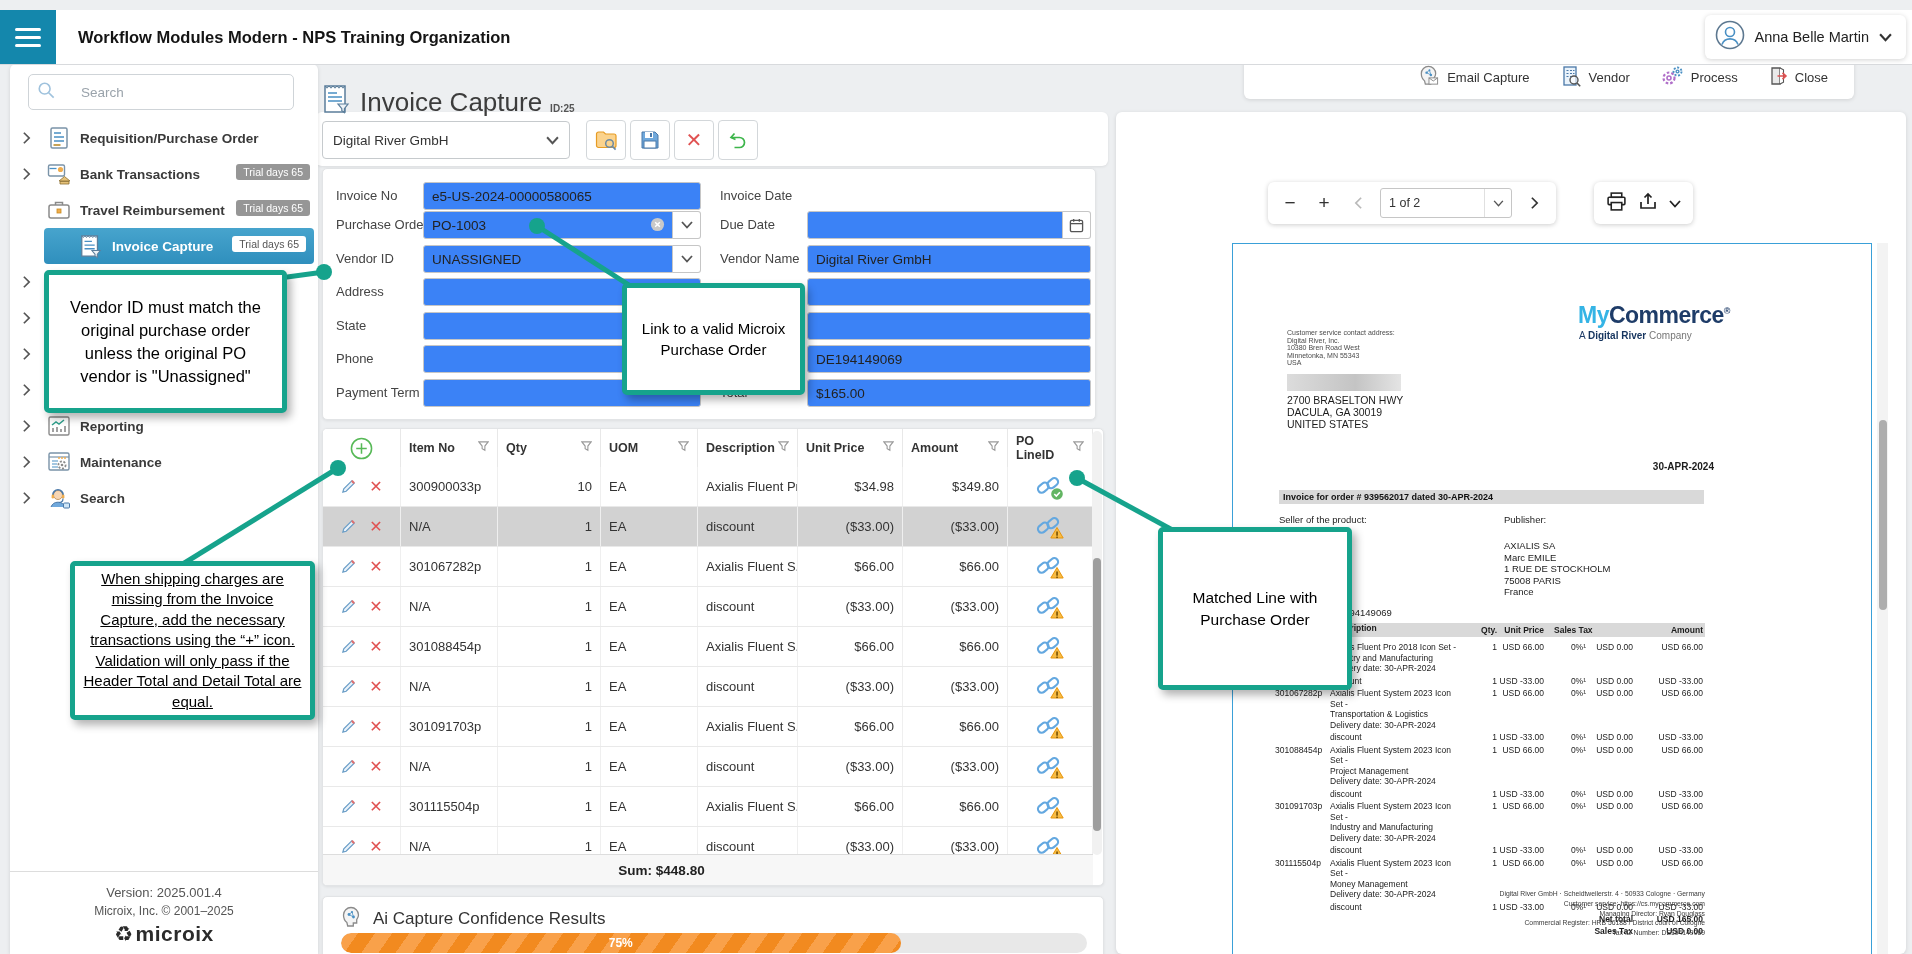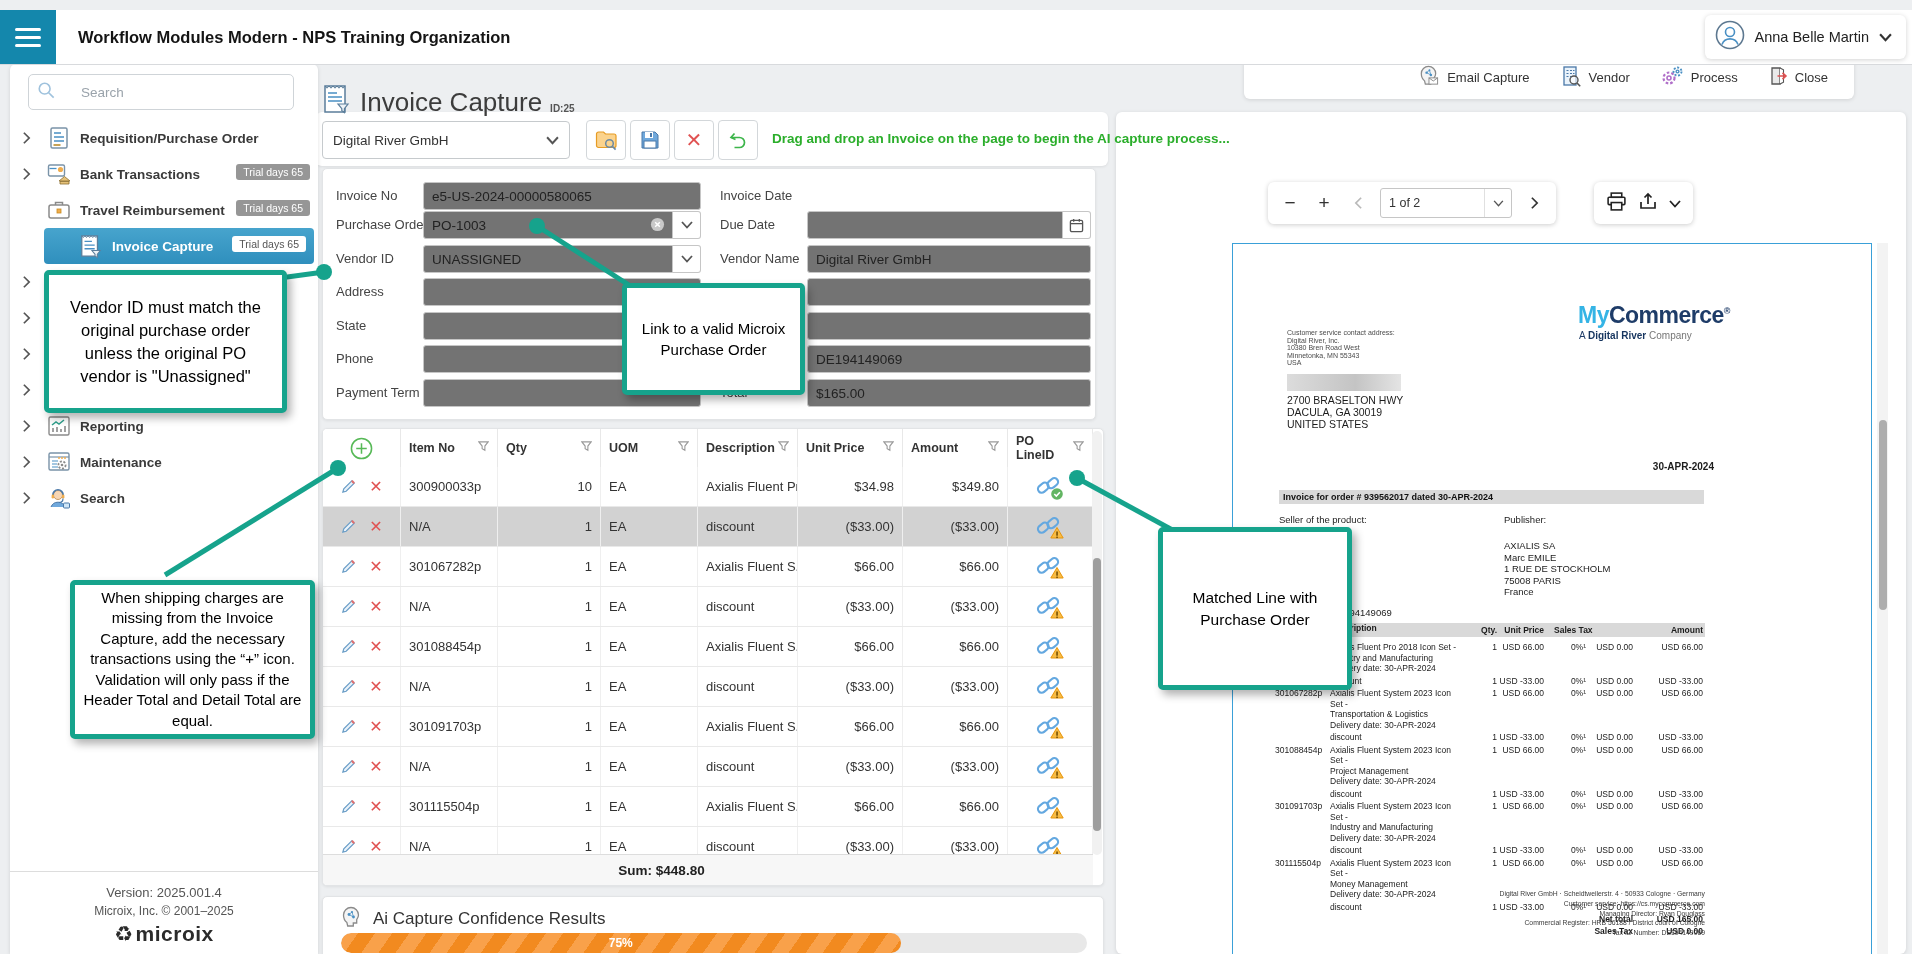--- a/index.html
+++ b/index.html
@@ -45,21 +45,21 @@
   .vendor-select .vs-dd{width:34px;height:100%;display:flex;align-items:center;justify-content:center;}
   .tb-btn{position:absolute;top:120px;width:38px;height:38px;background:#fff;border:1px solid #d3d7da;border-radius:4px;display:flex;align-items:center;justify-content:center;cursor:pointer;z-index:3;}
   .drag-hint{position:absolute;left:772px;top:120px;height:38px;line-height:38px;font-size:13.5px;font-weight:bold;color:#2bae2b;z-index:3;white-space:nowrap;}
   
   .form-card{position:absolute;left:322px;top:168px;width:774px;height:252px;background:#fff;border:1px solid #e2e4e6;border-radius:5px;box-shadow:0 1px 3px rgba(0,0,0,.07);z-index:2;box-sizing:border-box;}
   .frow{position:absolute;left:0;width:100%;height:28px;}
   .flabel{position:absolute;font-size:13px;color:#444;line-height:28px;}
   .l-left{left:13px;} .l-right{left:397px;}
   .fgroup{position:absolute;display:flex;height:28px;box-sizing:border-box;}
   .g-left{left:100px;width:278px;} .g-right{left:484px;width:284px;}
-  .fin{flex:1;min-width:0;height:28px;border:1px solid #c6c6c6;border-radius:3px;font-size:13.5px;color:#222;padding:0 8px;font-family:inherit;box-sizing:border-box;background:#737373;outline:none;}
+  .fin{flex:1;min-width:0;height:28px;border:1px solid #c6c6c6;border-radius:3px;font-size:13.5px;color:#222;padding:0 8px;font-family:inherit;box-sizing:border-box;background:#3b82f6;outline:none;}
   .addon{width:28px;height:28px;border:1px solid #c6c6c6;border-left:none;border-radius:0 3px 3px 0;display:flex;align-items:center;justify-content:center;background:#fff;cursor:pointer;box-sizing:border-box;}
   .fin.has-addon{border-radius:3px 0 0 3px;}
   .clear-ic{position:absolute;right:36px;top:6px;cursor:pointer;}
   
   .items-card{position:absolute;left:322px;top:428px;width:782px;height:458px;background:#fff;border:1px solid #e2e4e6;border-radius:5px;box-shadow:0 1px 3px rgba(0,0,0,.07);z-index:2;box-sizing:border-box;overflow:hidden;}
   .thead{position:absolute;left:0;top:0;width:770px;height:38px;display:flex;border-bottom:1px solid #d9d9d9;background:#fff;}
   .th{display:flex;align-items:center;justify-content:space-between;padding:0 8px;font-size:12.5px;font-weight:bold;color:#333;border-right:1px solid #e8e8e8;box-sizing:border-box;}
   .tbody{position:absolute;left:0;top:38px;width:770px;}
   .trow{display:flex;height:39px;border-bottom:1px solid #e9e9e9;background:#fff;}
   .trow.sel{background:#d2d2d2;}
@@ -387,21 +387,20 @@
     </div>
   <div class="tb-btn" style="left:674px;">
       <span class="del-x" style="font-size:20px;">✕</span>
     </div>
   <div class="tb-btn" style="left:718px;">
       <svg width="20" height="20" viewBox="0 0 20 20">
         <path d="M6.5 3.5 L3 7.5 L7.5 9.5" fill="none" stroke="#3cb54a" stroke-width="1.7"></path>
         <path d="M3.5 7.5 h8 a5 5 0 0 1 0 10 h-5" fill="none" stroke="#3cb54a" stroke-width="1.7"></path>
       </svg>
     </div>
-  <div class="drag-hint">Drag and drop an Invoice on the page to begin the AI capture process...</div>
 
   <section class="form-card">
     <div class="frow" style="top:13px;">
       <span class="flabel l-left">Invoice No</span>
       <div class="fgroup g-left">
           <input class="fin" value="e5-US-2024-00000580065" style="">
         </div>
       <span class="flabel l-right">Invoice Date</span>
     </div>
     <div class="frow" style="top:42px;">
@@ -1033,16 +1032,16 @@
     <line x1="537" y1="226" x2="660" y2="305" stroke="#16a38c" stroke-width="5"></line>
     <circle cx="537" cy="226" r="8" fill="#16a38c"></circle>
     <line x1="338" y1="468" x2="165" y2="575" stroke="#16a38c" stroke-width="5"></line>
     <circle cx="338" cy="468" r="8" fill="#16a38c"></circle>
     <line x1="1077" y1="478" x2="1200" y2="545" stroke="#16a38c" stroke-width="5"></line>
     <circle cx="1077" cy="478" r="8" fill="#16a38c"></circle>
   </svg>
 
   <div class="callout" style="left:44px;top:270px;width:243px;height:143px;font-size:16.5px;line-height:23px;">Vendor ID must match the original purchase order unless the original PO vendor is "Unassigned"</div>
   <div class="callout" style="left:622px;top:283px;width:183px;height:112px;font-size:15px;line-height:21px;">Link to a valid Microix Purchase Order</div>
-  <div class="callout" style="left:70px;top:580px;width:245px;height:159px;font-size:15px;line-height:20.5px;padding:6px 8px;">When shipping charges are missing from the Invoice Capture, add the necessary transactions using the “+” icon. Validation will only pass if the Header Total and Detail Total are equal.</div>
+  <div class="callout" style="left:70px;top:561px;width:245px;height:159px;font-size:15px;line-height:20.5px;padding:6px 8px;text-decoration:underline;">When shipping charges are missing from the Invoice Capture, add the necessary transactions using the “+” icon. Validation will only pass if the Header Total and Detail Total are equal.</div>
   <div class="callout" style="left:1158px;top:527px;width:194px;height:163px;font-size:15.5px;line-height:22px;">Matched Line with Purchase Order</div>
 
 </div>
 
 </body></html>

